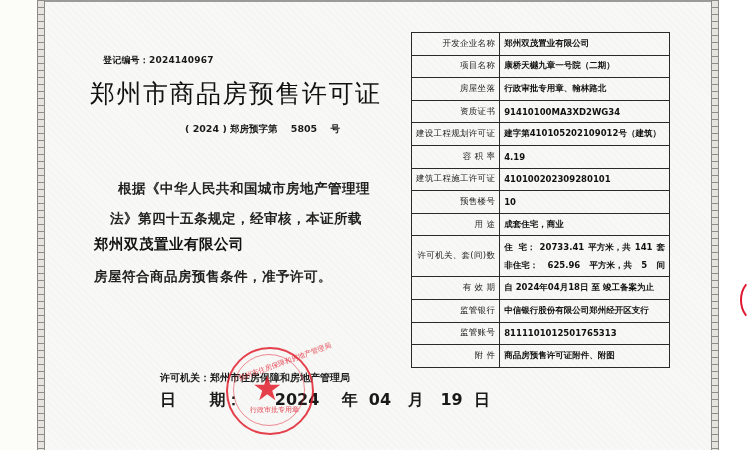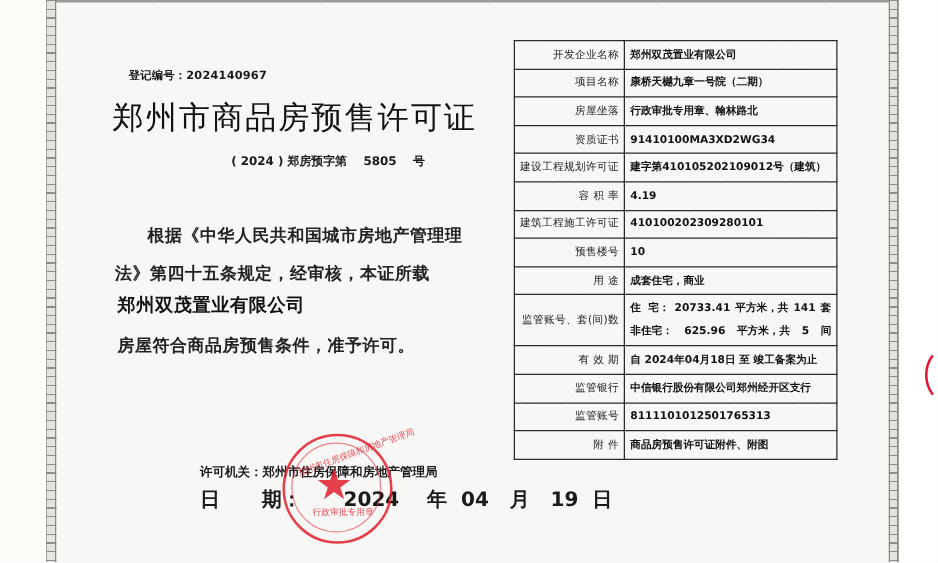--- a/index.html
+++ b/index.html
@@ -26,21 +26,21 @@
   }
   .border-left { left:37px; }
   .border-right { left:711px; }
 
   .reg-no { position:absolute; left:75px; top:54px; font-size:9px; font-weight:bold; letter-spacing:0.2px;margin-left:28px; }
   .title { position:absolute; left:90px; top:77px; font-size:25px; font-weight:normal; letter-spacing:1.5px; color:#111; }
   .cert-no { position:absolute; left:185px; top:123px; font-size:9.5px; font-weight:bold; white-space:pre; }
 
   .para { position:absolute; font-size:13.5px; font-weight:bold; color:#222; white-space:nowrap; letter-spacing:0.5px; }
   .p1 { left:118px; top:180px; }
-  .p2 { left:92px; top:210px;text-align:right; }
+  .p2 { left:110px; top:210px;text-align:right; }
   .p3 { left:94px; top:235px; font-size:14.5px; color:#111; }
   .p4 { left:94px; top:268px;text-align:right; }
 
   .authority { position:absolute; left:160px; top:371px; font-size:10px; font-weight:bold; white-space:nowrap; }
   .date-row { position:absolute; left:160px; top:390px; font-size:16px; font-weight:bold; white-space:pre; }
 
   .stamp {
     position:absolute; left:226px; top:347px; width:84px; height:84px; border-radius:50%;
     border:2px solid rgba(225,30,45,0.85);
   }
@@ -129,21 +129,21 @@
       </tr>
     <tr>
         <td class="label">预售楼号</td>
         <td class="value">10</td>
       </tr>
     <tr>
         <td class="label">用      途</td>
         <td class="value">成套住宅，商业</td>
       </tr>
     <tr class="area">
-      <td class="label">监管账号、套(间)数</td>
+      <td class="label">许可机关、套(间)数</td>
       <td class="value">
         <div class="area-line">
           <span>住  宅：</span>
           <span>20733.41</span>
           <span>平方米，共</span>
           <span>141</span>
           <span>套</span>
         </div>
         <div class="area-line">
           <span>非住宅：</span>

